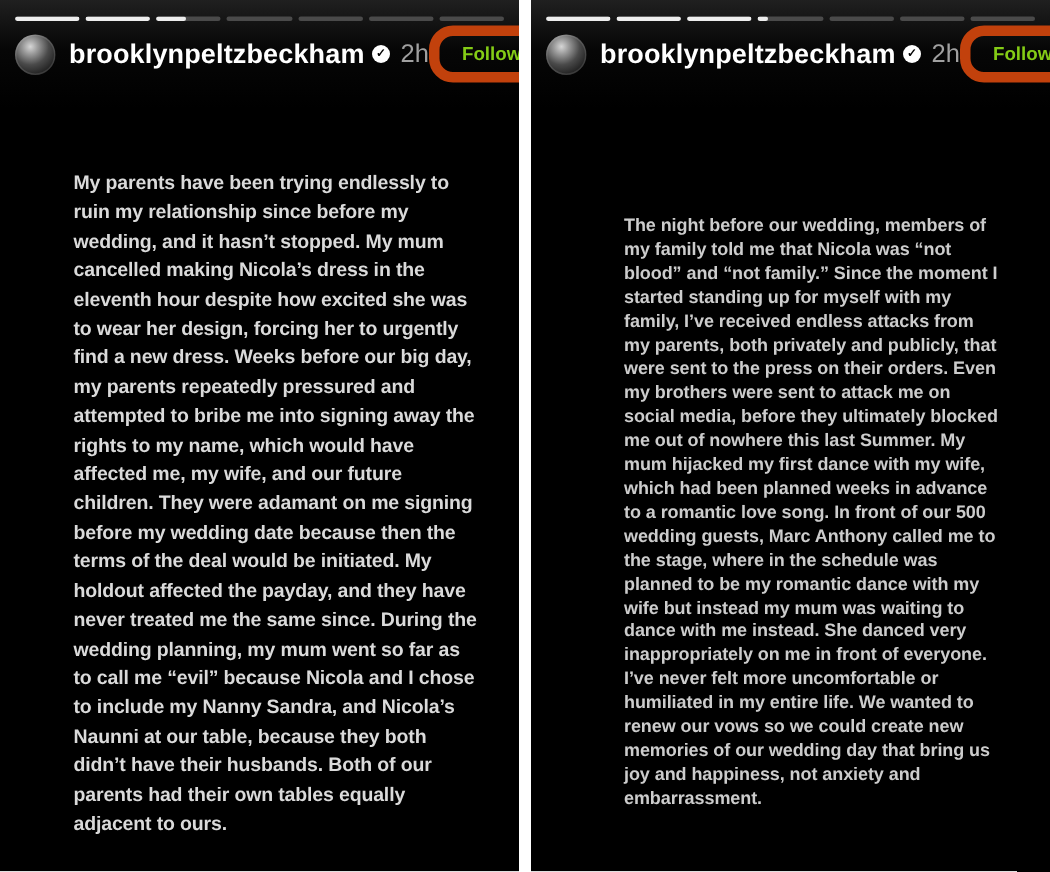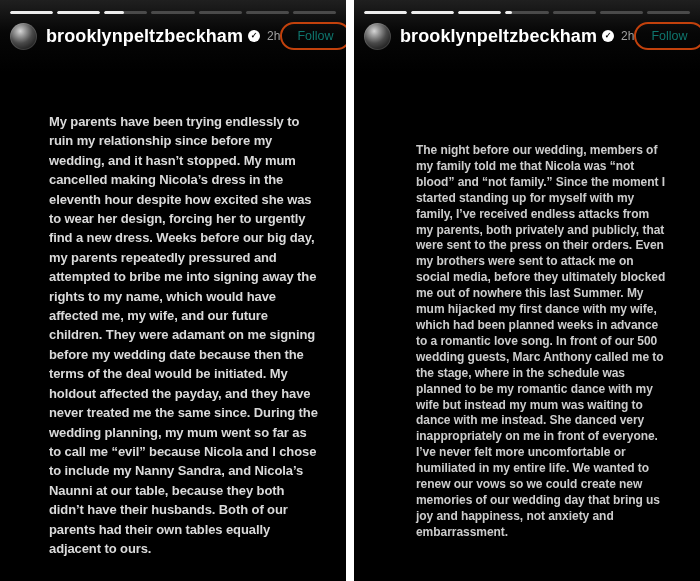--- a/index.html
+++ b/index.html
@@ -16,23 +16,23 @@
   .seg-fill { display:block; height:100%; background:#ededed; border-radius:2px; }
 
   .header { position:absolute; top:20px; left:10px; right:9px; height:32px; display:flex; align-items:center; z-index:2; }
   .avatar { width:27px; height:27px; border-radius:50%; flex:0 0 27px; margin-right:9px;
       background: radial-gradient(circle at 38% 30%, #d6d6d6 0%, #9a9a9a 20%, #4a4a4a 48%, #181818 82%);
       box-shadow: inset 0 0 0 1px rgba(255,255,255,.12); }
   .username { color:#fff; font-weight:bold; font-size:18px; letter-spacing:.1px; white-space:nowrap; }
   .badge { width:12px; height:12px; margin-left:5px; border-radius:50%; background:#fff;
       display:inline-flex; align-items:center; justify-content:center; flex:0 0 12px; }
   .badge::after { content:"✓"; color:#000; font-size:8px; font-weight:bold; line-height:1; }
-  .time { color:#a0a0a0; font-size:12px; margin-left:7px; }
-  .follow { margin-left:auto; background:transparent; border:2px solid #c2410c; border-radius:16px;
-      color:#0f766e; font-family:"Liberation Sans", sans-serif; font-weight:normal; font-size:12.5px;
+  .time { color:#a0a0a0; font-size:17px; margin-left:7px; }
+  .follow { margin-left:auto; background:transparent; border:7px solid #c2410c; border-radius:16px;
+      color:#84cc16; font-family:"Liberation Sans", sans-serif; font-weight:bold; font-size:12.5px;
       padding:6px 15px; line-height:1; cursor:pointer; }
   .dots { display:flex; gap:2.5px; margin-left:13px; cursor:pointer; align-items:center; }
   .dots i { width:3px; height:3px; border-radius:50%; background:#fff; }
   .close { margin-left:12px; cursor:pointer; display:flex; align-items:center; }
   .close svg { display:block; }
 
   .story-text { position:absolute; white-space:pre; font-weight:bold; z-index:1; }
   .story-text.left { top:112px; left:49px; width:282px; font-size:13px; line-height:19.4px;
       color:#dadada; letter-spacing:-0.1px; }
   .story-text.right { top:143px; left:62px; width:252px; font-size:12px; line-height:15.9px;

